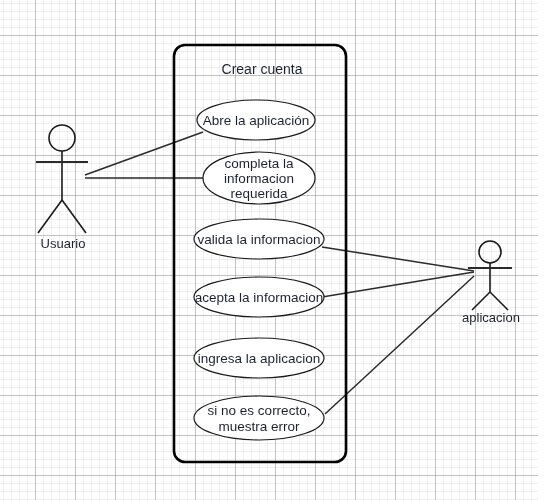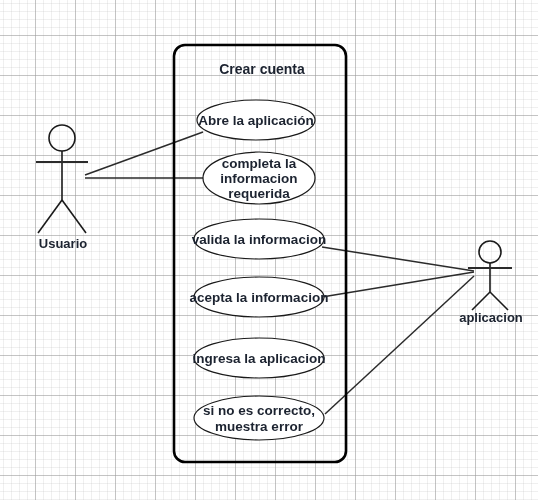--- a/index.html
+++ b/index.html
@@ -17,21 +17,20 @@
     height: 500px;
     overflow: hidden;
     background-color: #ffffff;
     background-image:
       linear-gradient(to right, rgba(160,160,160,0.55) 1px, transparent 1px),
       linear-gradient(to bottom, rgba(160,160,160,0.55) 1px, transparent 1px),
       linear-gradient(to right, rgba(200,200,200,0.28) 1px, transparent 1px),
       linear-gradient(to bottom, rgba(200,200,200,0.28) 1px, transparent 1px);
     background-size: 40px 40px, 40px 40px, 8px 8px, 8px 8px;
     background-position: 35px 35px, 35px 35px, 35px 35px, 35px 35px;
-    font-weight: bold;
   }
   #vec {
     position: absolute;
     left: 0;
     top: 0;
     width: 550px;
     height: 500px;
   }
   .sys-boundary {
     fill: none;

